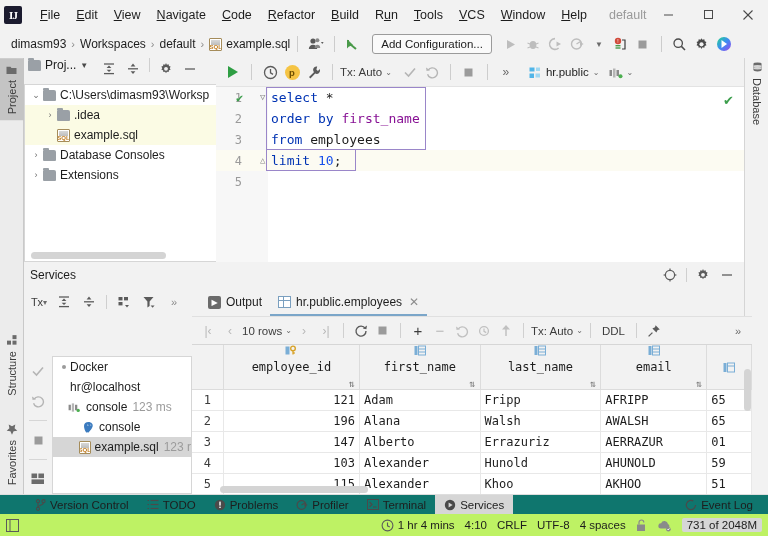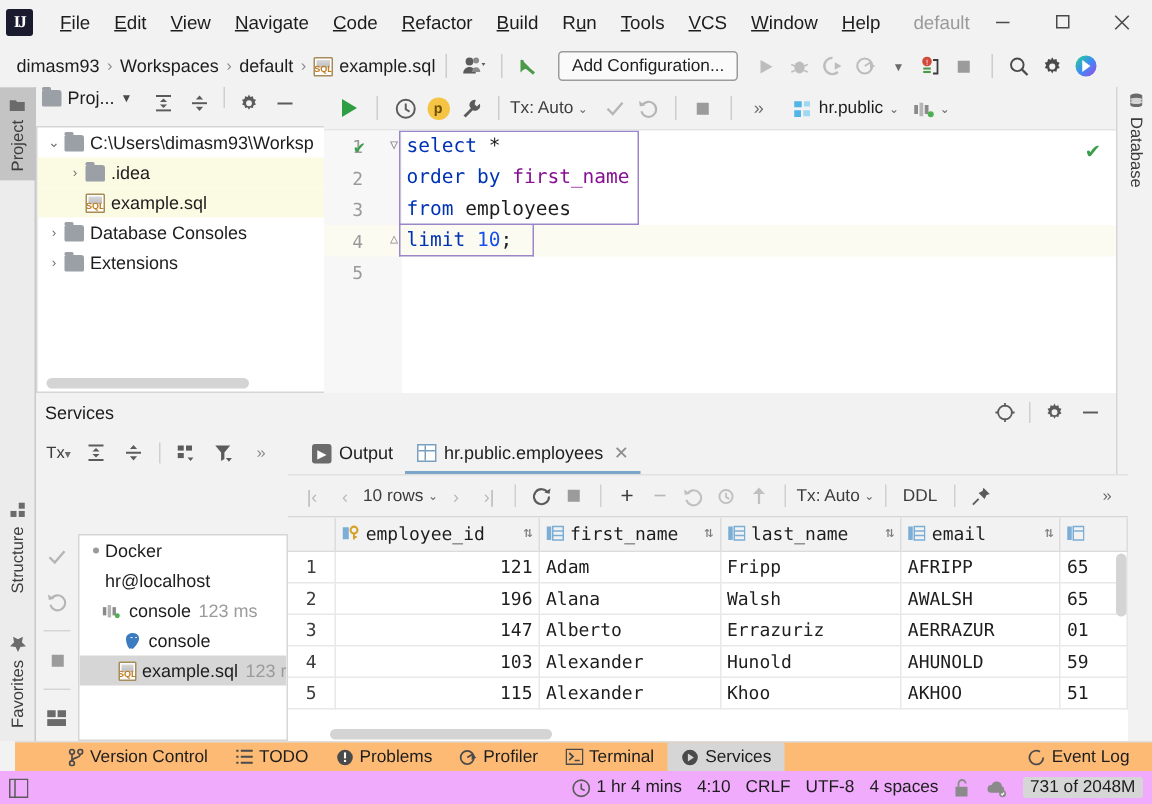--- a/index.html
+++ b/index.html
@@ -236,21 +236,21 @@
   .grid-wrap {
     flex: 1; background: #fff; border-top: 1px solid #d6d6d6; position: relative; overflow: hidden;
   }
   table.dg { border-collapse: collapse; table-layout: fixed; width: 560px; font-size: 12px; }
   table.dg th {
     height: 22px; background: #f2f2f2; border-right: 1px solid #dcdcdc;
     border-bottom: 1px solid #dcdcdc; font-weight: normal;
     font-family: "DejaVu Sans Mono", monospace; font-size: 12px;
     color: #1d1d1d; padding: 0 4px; text-align: left; white-space: nowrap;
   }
-  table.dg th .thin { display: flex; align-items: center; gap: 4px; }
+  table.dg th .thin { display: flex; align-items: center; gap: 4px; flex-direction: column; }
   table.dg th .sortar { margin-left: auto; color: #7a7a7a; font-size: 10px; }
   table.dg td {
     height: 21px; border-right: 1px solid #e8e8e8; border-bottom: 1px solid #e8e8e8;
     font-family: "DejaVu Sans Mono", monospace; font-size: 12px; padding: 0 4px;
     white-space: nowrap; overflow: hidden;
   }
   td.rownum {
     background: #fff; color: #3c3c3c; text-align: center;
     font-family: "Liberation Sans", sans-serif; border-right: 1px solid #e0e0e0;
   }
@@ -261,31 +261,31 @@
     position: absolute; left: 28px; bottom: 1px; width: 148px; height: 7px;
     background: #d4d4d4; border-radius: 4px;
   }
   .grid-vscroll {
     position: absolute; right: 1px; top: 24px; width: 7px; height: 42px;
     background: #d4d4d4; border-radius: 4px;
   }
 
   
   .toolwin-bar {
-    position: absolute; left: 10px; right: 0; bottom: 22px; height: 20px;
-    background: #fdba74; display: flex; align-items: center; border-top: 1px solid #dedede;
+    position: absolute; left: 0; right: 0; bottom: 22px; height: 20px;
+    background: #0f766e; display: flex; align-items: center; border-top: 1px solid #dedede;
   }
   .twb {
     height: 20px; display: flex; align-items: center; gap: 4px;
     padding: 0 9px; font-size: 11.5px; color: #1d1d1d;
   }
   .twb.active { background: #d6d6d6; }
   .statusbar {
     position: absolute; left: 0; right: 0; bottom: 0; height: 22px;
-    background: #f0abfc; display: flex; align-items: center; padding: 0 6px;
+    background: #bef264; display: flex; align-items: center; padding: 0 6px;
     font-size: 11.5px; color: #1d1d1d;
   }
   .sb-right { margin-left: auto; display: flex; align-items: center; gap: 10px; }
   .mem {
     background: #d6d6d6; padding: 1px 5px; border-radius: 2px; font-size: 11.5px;
   }
   .mem b { font-weight: normal; }
   svg { display: block; }
 </style>
 </head>

